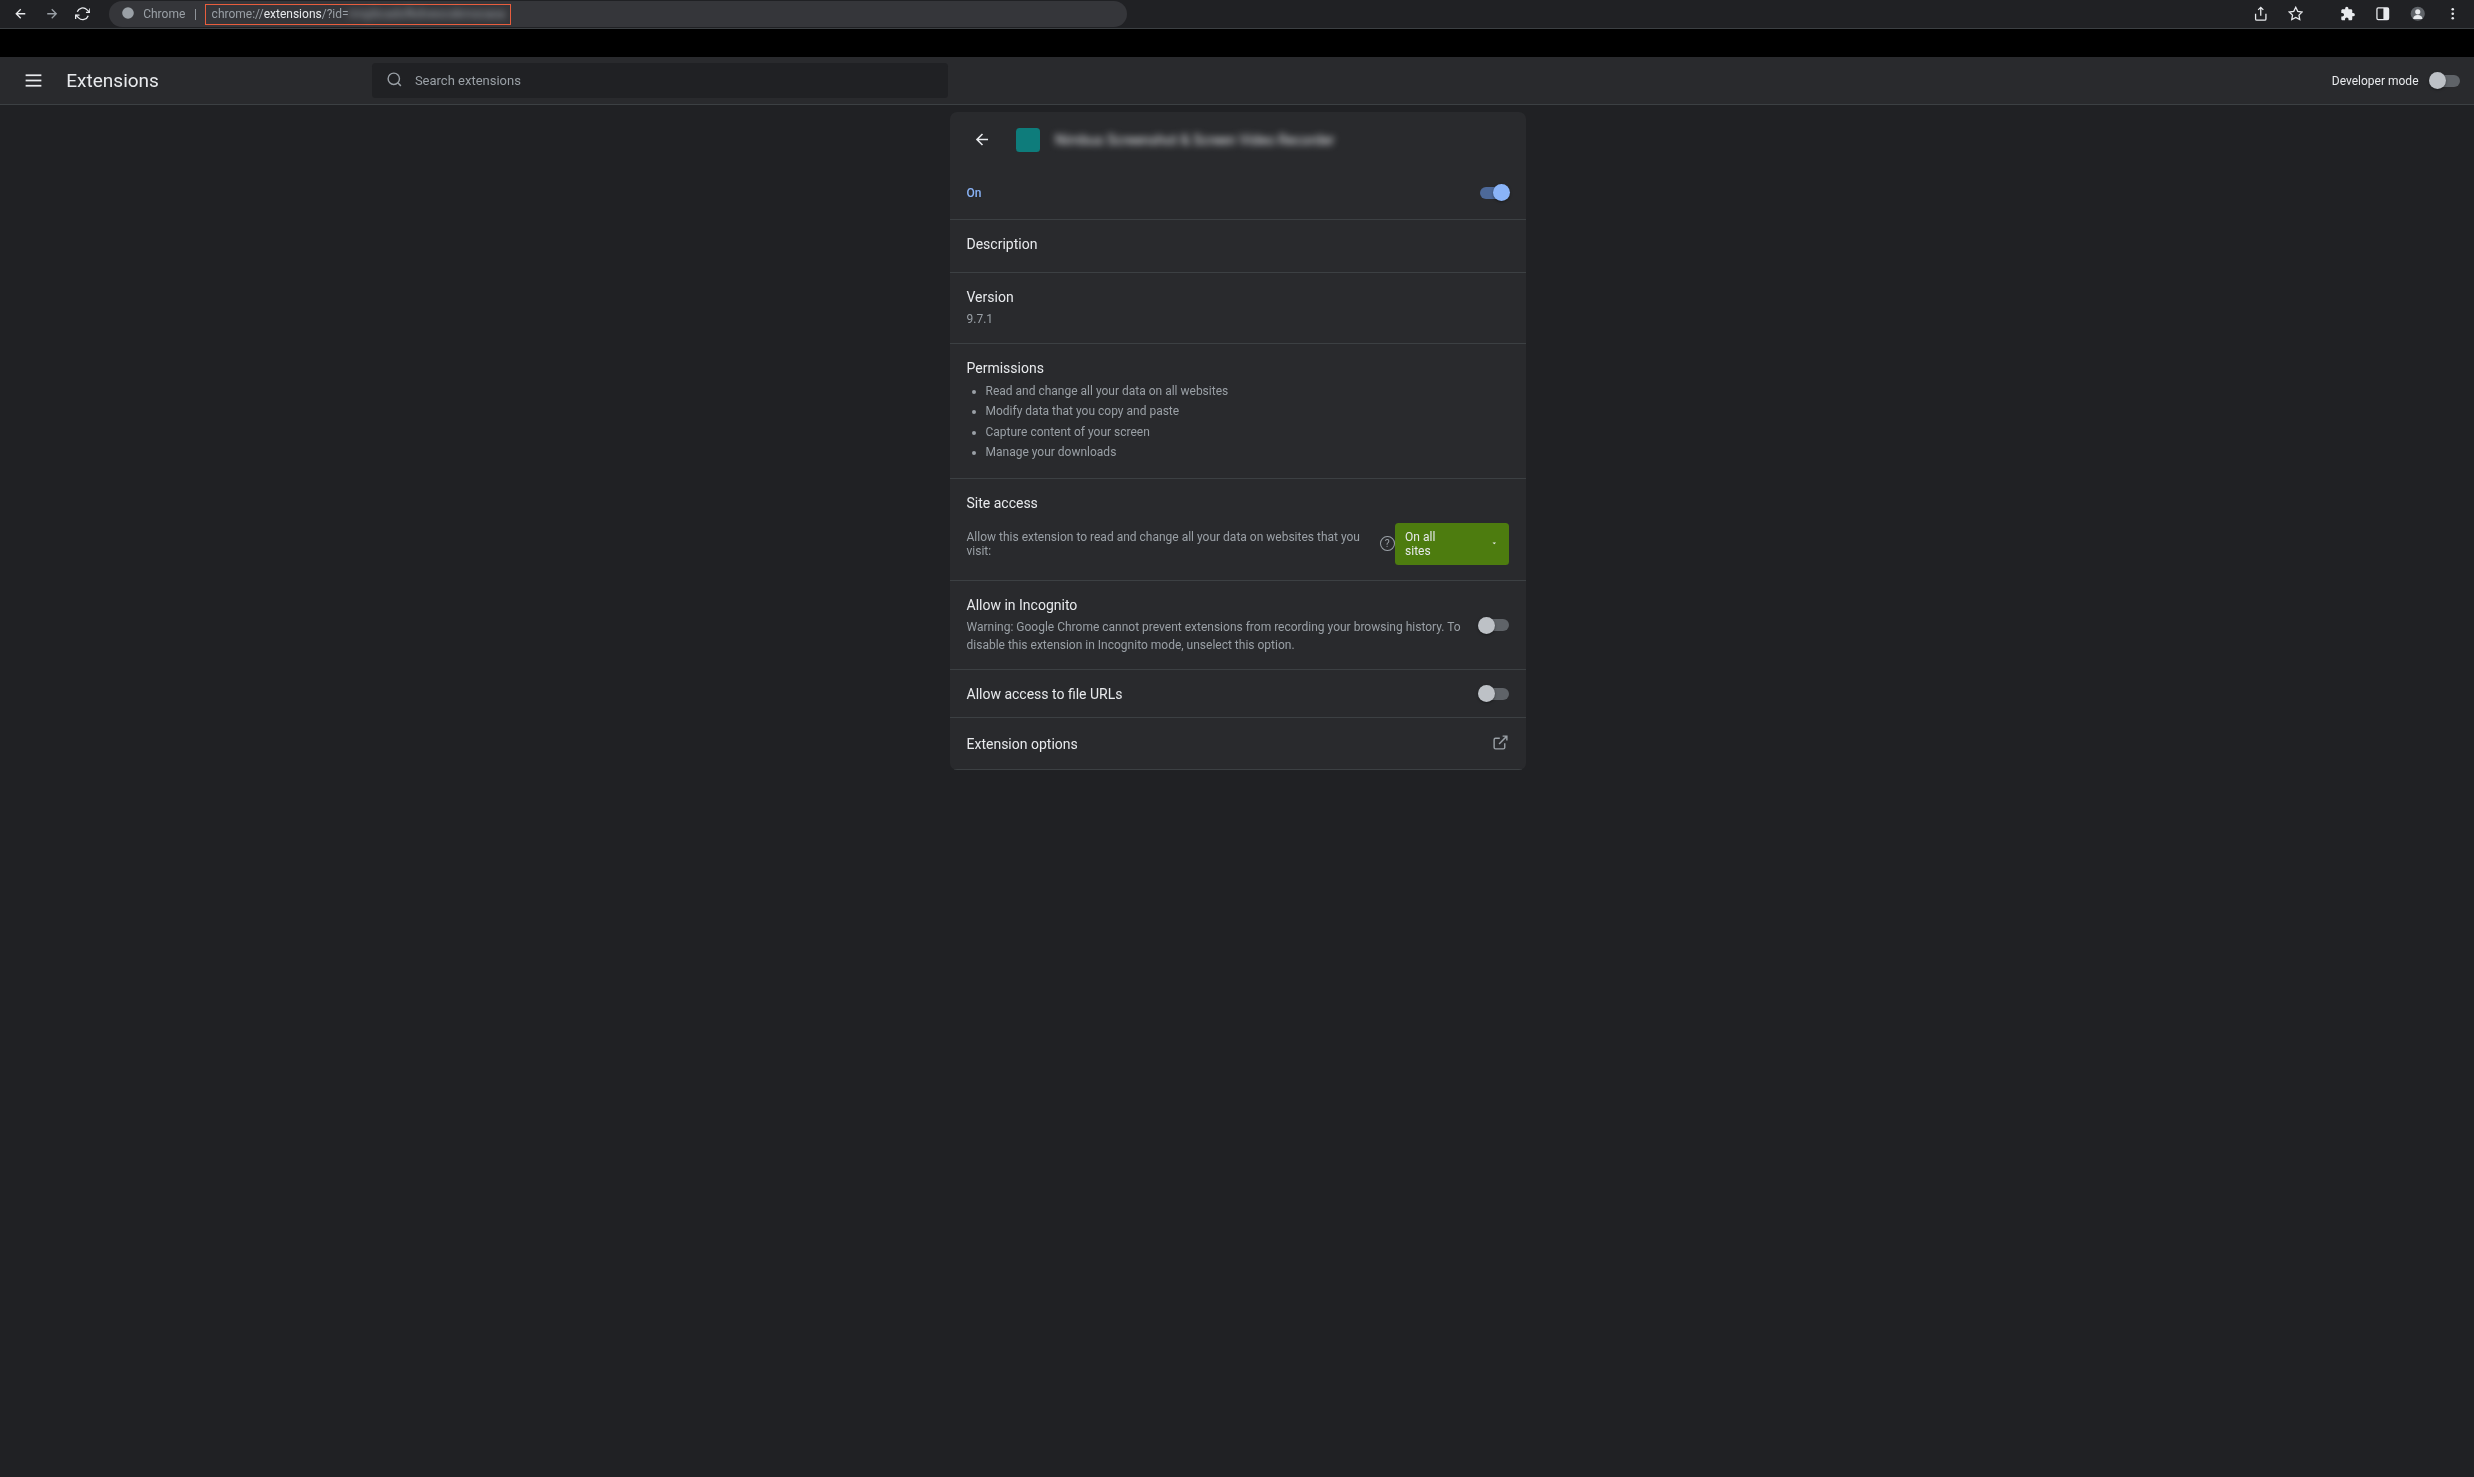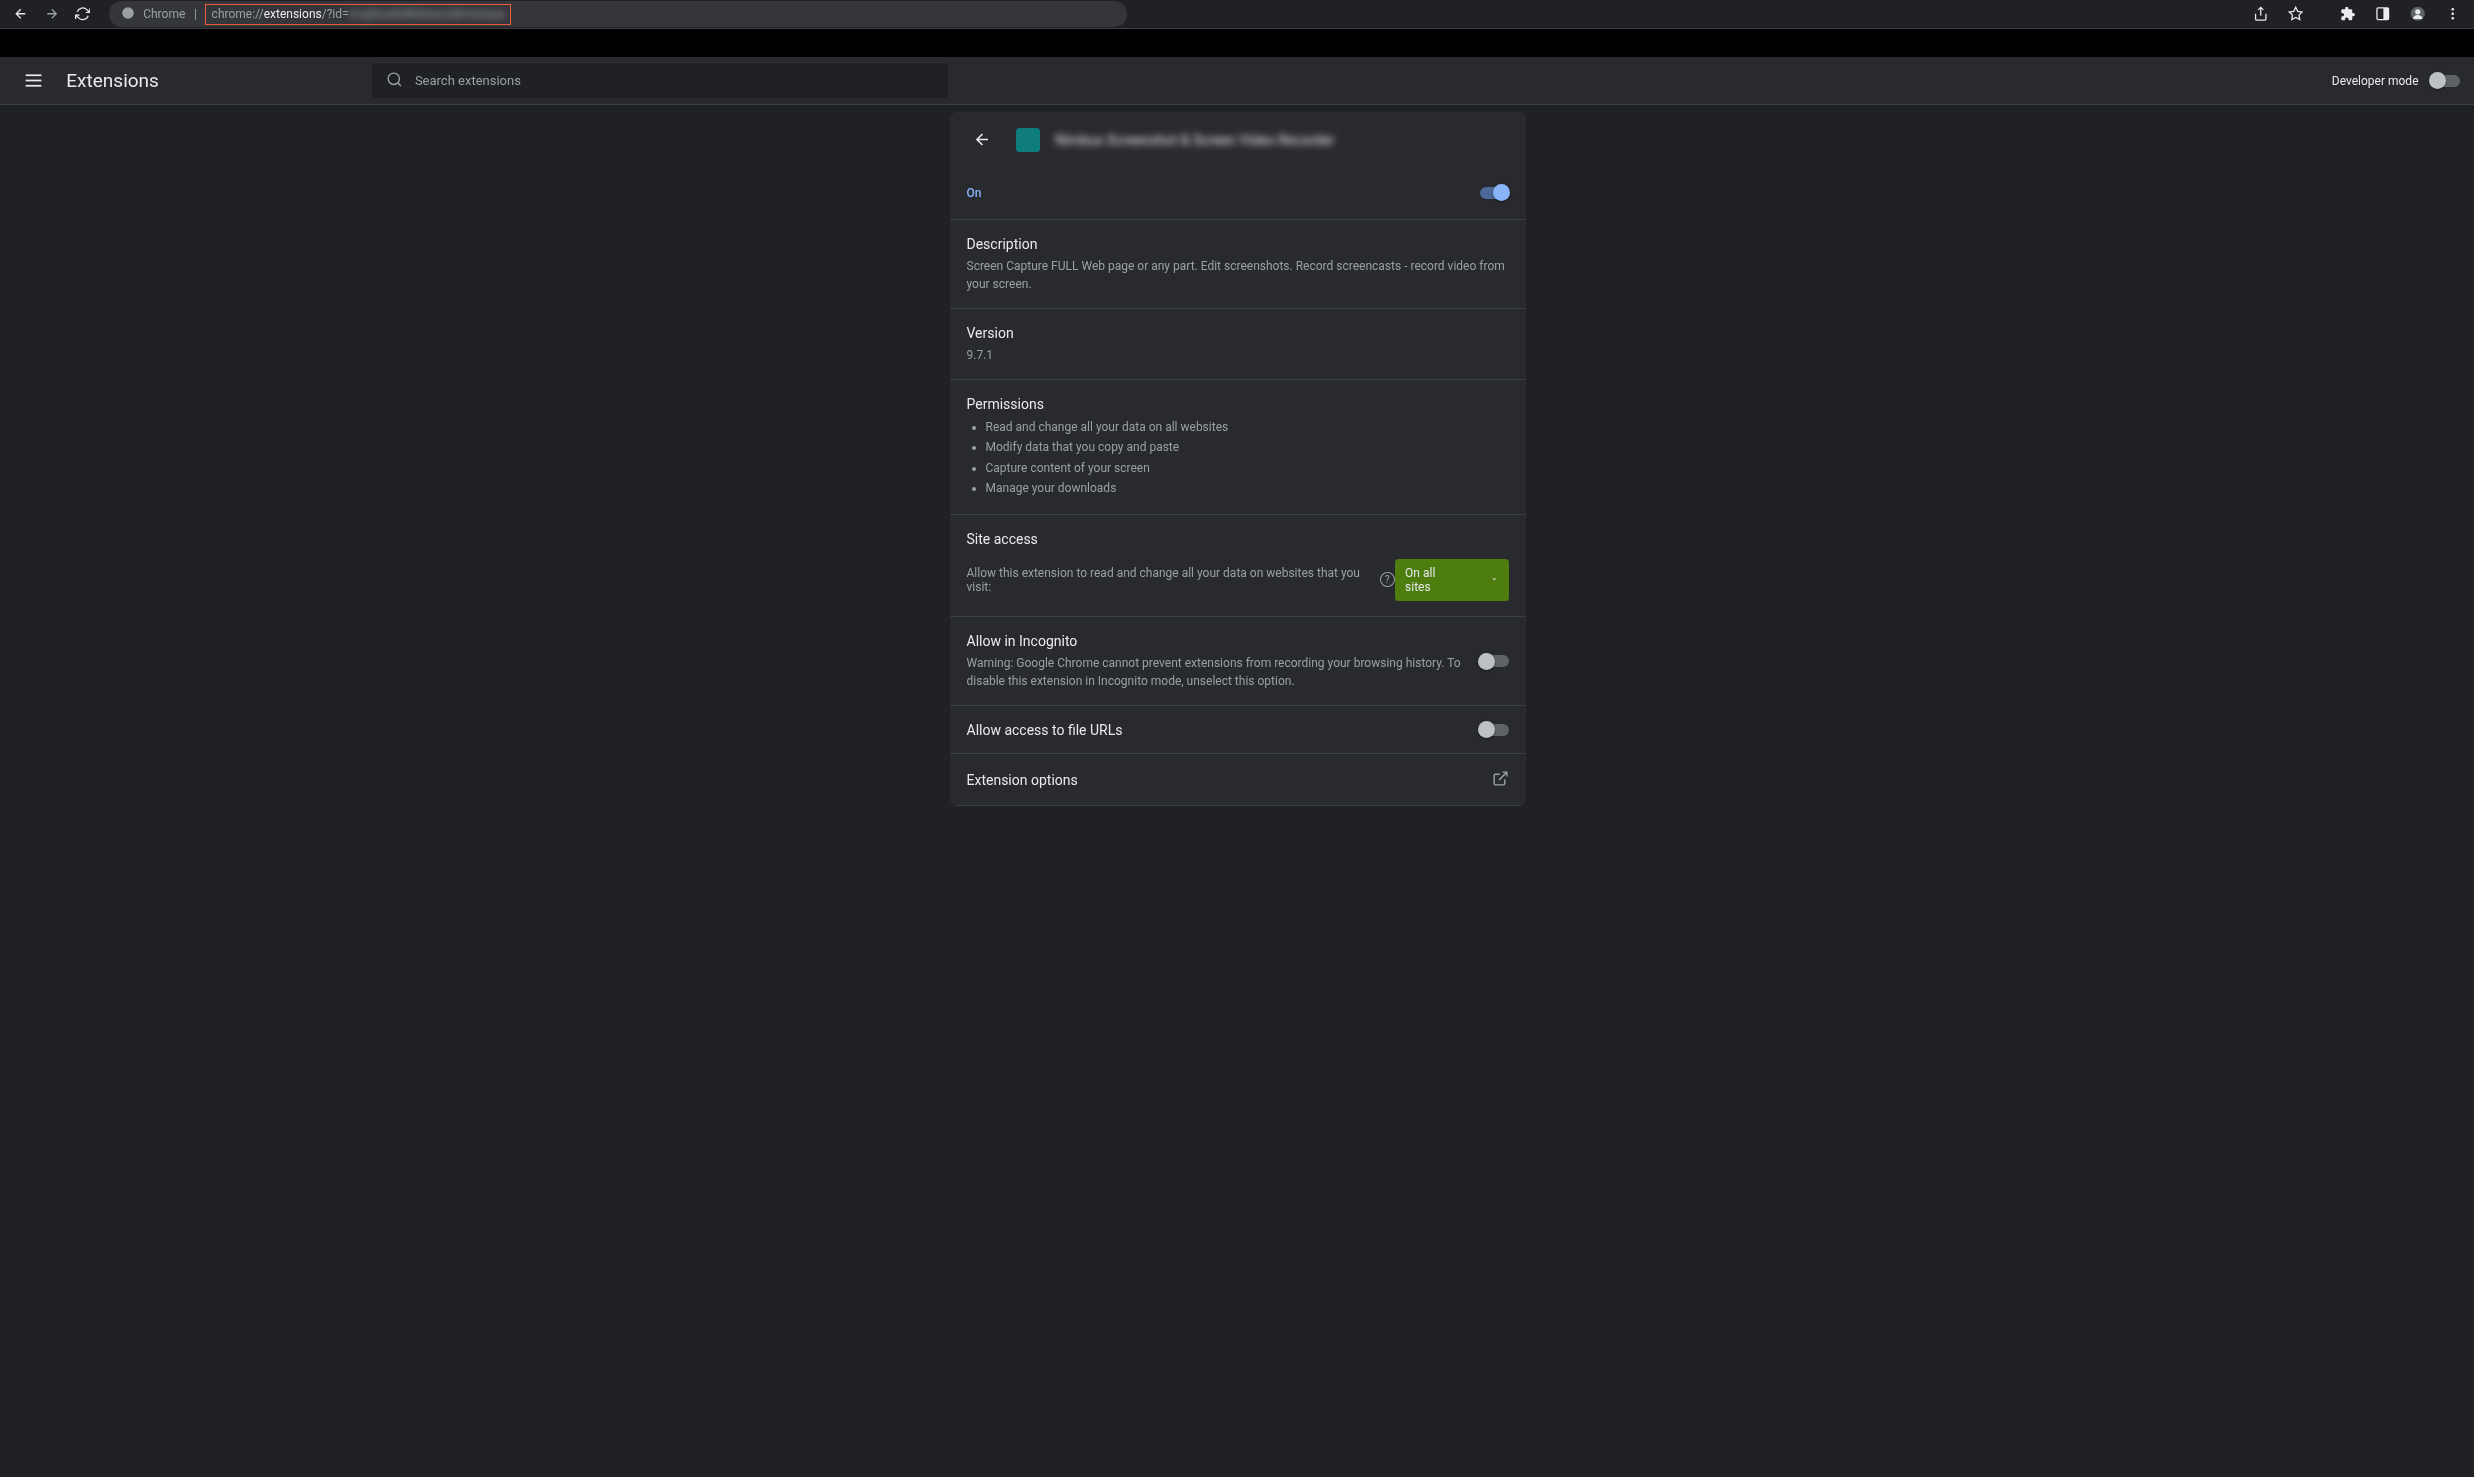--- a/index.html
+++ b/index.html
@@ -176,21 +176,20 @@
 
     <div class="section on-row">
       <span class="on-label">On</span>
       <div class="toggle on">
           <div class="knob"></div>
         </div>
     </div>
 
     <div class="section">
       <div class="section-title">Description</div>
-      <div class="section-body">Screen Capture FULL Web page or any part. Edit screenshots. Record screencasts - record video from your screen.</div>
     </div>
 
     <div class="section">
       <div class="section-title">Version</div>
       <div class="section-body">9.7.1</div>
     </div>
 
 
     <div class="section">
       <div class="section-title">Permissions</div>

